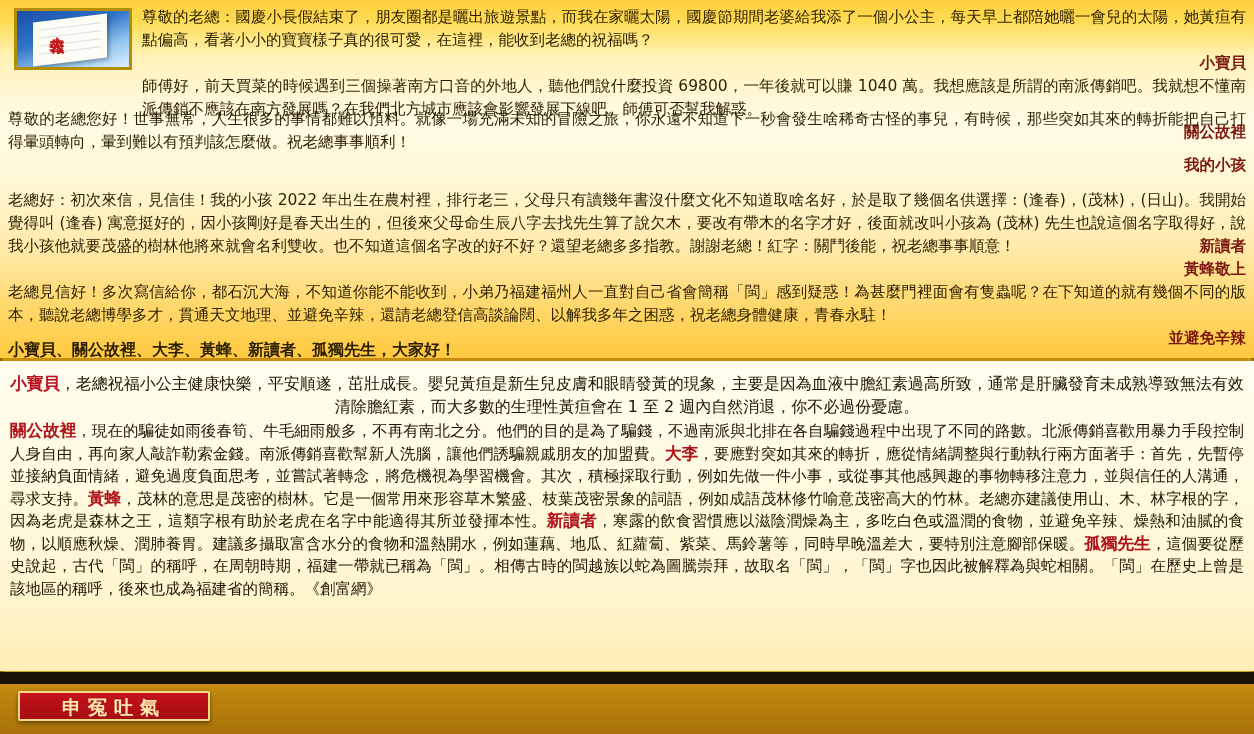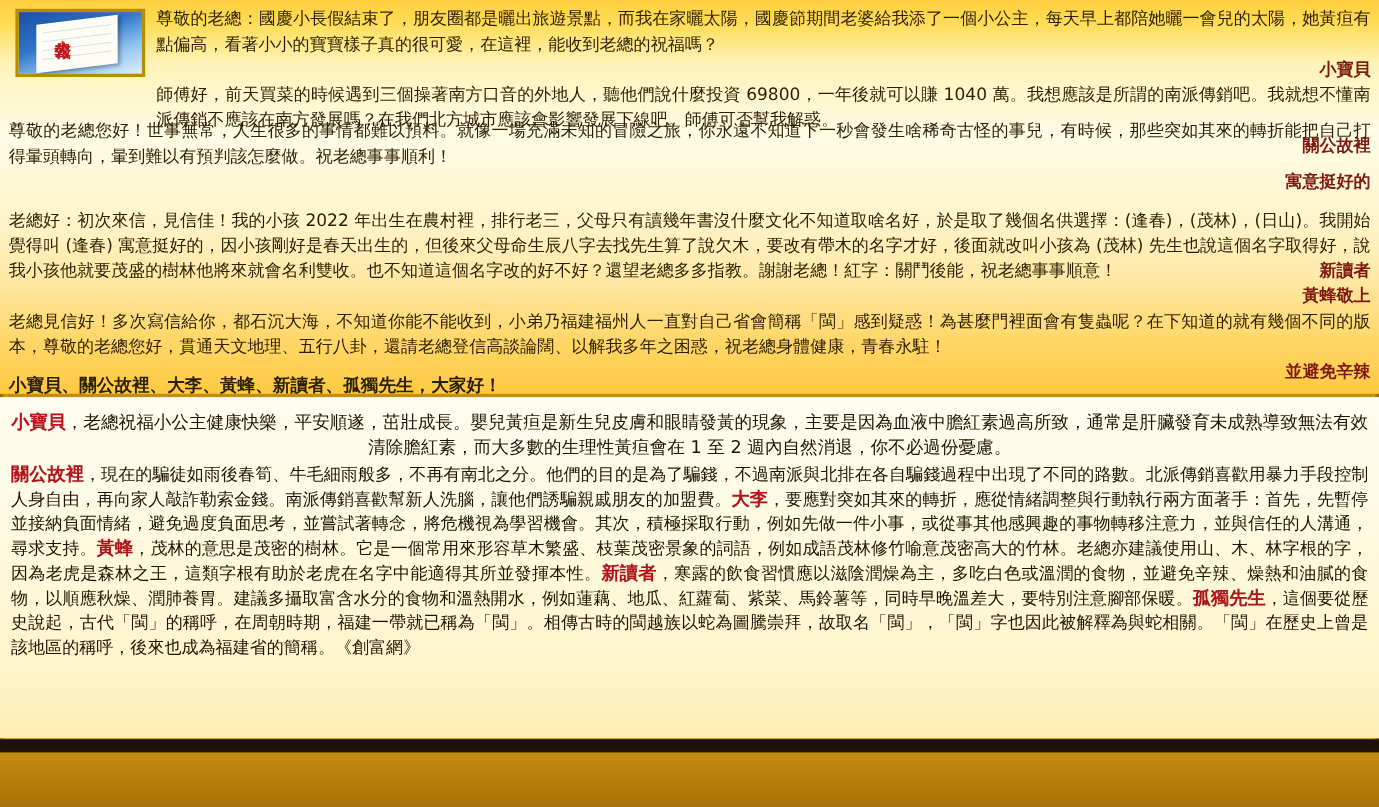--- a/index.html
+++ b/index.html
@@ -133,44 +133,45 @@
       <span class="sig">小寶貝</span>
     </div>
 
     <div class="letter l2">
       <span>師傅好，前天買菜的時候遇到三個操著南方口音的外地人，聽他們說什麼投資 69800，一年後就可以賺 1040 萬。我想應該是所謂的南派傳銷吧。我就想不懂南派傳銷不應該在南方發展嗎？在我們北方城市應該會影響發展下線吧。師傅可否幫我解惑。</span>
       <span class="sig">關公故裡</span>
     </div>
 
     <div class="letter l3">
       <span>尊敬的老總您好！世事無常，人生很多的事情都難以預料。就像一場充滿未知的冒險之旅，你永遠不知道下一秒會發生啥稀奇古怪的事兒，有時候，那些突如其來的轉折能把自己打得暈頭轉向，暈到難以有預判該怎麼做。祝老總事事順利！</span>
-      <span class="sig">寓意挺好的</span>
+      <span class="sig">我的小孩</span>
     </div>
 
     <div class="letter l4">
       <span>老總好：初次來信，見信佳！我的小孩 2022 年出生在農村裡，排行老三，父母只有讀幾年書沒什麼文化不知道取啥名好，於是取了幾個名供選擇：(逢春)，(茂林)，(日山)。我開始覺得叫 (逢春) 寓意挺好的，因小孩剛好是春天出生的，但後來父母命生辰八字去找先生算了說欠木，要改有帶木的名字才好，後面就改叫小孩為 (茂林) 先生也說這個名字取得好，說我小孩他就要茂盛的樹林他將來就會名利雙收。也不知道這個名字改的好不好？還望老總多多指教。謝謝老總！紅字：關鬥後能，祝老總事事順意！</span>
       <span class="sig">黃蜂敬上</span>
     </div>
 
     <div class="letter l5">
       <span class="sig">新讀者</span>
     </div>
 
     <div class="letter l6">
-      <span>老總見信好！多次寫信給你，都石沉大海，不知道你能不能收到，小弟乃福建福州人一直對自己省會簡稱「閩」感到疑惑！為甚麼門裡面會有隻蟲呢？在下知道的就有幾個不同的版本，尊敬的老總您好，貫通天文地理、五行八卦，還請老總登信高談論闊、以解我多年之困惑，祝老總身體健康，青春永駐！</span>
+      <span>老總見信好！多次寫信給你，都石沉大海，不知道你能不能收到，小弟乃福建福州人一直對自己省會簡稱「閩」感到疑惑！為甚麼門裡面會有隻蟲呢？在下知道的就有幾個不同的版本，聽說老總博學多才，貫通天文地理、並避免辛辣，還請老總登信高談論闊、以解我多年之困惑，祝老總身體健康，青春永駐！</span>
       <span class="sig">並避免辛辣</span>
     </div>
 
     <div class="greet">小寶貝、關公故裡、大李、黃蜂、新讀者、孤獨先生，大家好！</div>
   </div>
 
   <div class="body-block">
     <div class="body-text">
       <span class="lead">
         <span class="name">小寶貝</span><span>，老總祝福小公主健康快樂，平安順遂，茁壯成長。嬰兒黃疸是新生兒皮膚和眼睛發黃的現象，主要是因為血液中膽紅素過高所致，通常是肝臟發育未成熟導致無法有效清除膽紅素，而大多數的生理性黃疸會在 1 至 2 週內自然消退，你不必過份憂慮。</span>
       </span><span class="name">關公故裡</span><span>，現在的騙徒如雨後春筍、牛毛細雨般多，不再有南北之分。他們的目的是為了騙錢，不過南派與北排在各自騙錢過程中出現了不同的路數。北派傳銷喜歡用暴力手段控制人身自由，再向家人敲詐勒索金錢。南派傳銷喜歡幫新人洗腦，讓他們誘騙親戚朋友的加盟費。</span><span class="name">大李</span><span>，要應對突如其來的轉折，應從情緒調整與行動執行兩方面著手：首先，先暫停並接納負面情緒，避免過度負面思考，並嘗試著轉念，將危機視為學習機會。其次，積極採取行動，例如先做一件小事，或從事其他感興趣的事物轉移注意力，並與信任的人溝通，尋求支持。</span><span class="name">黃蜂</span><span>，茂林的意思是茂密的樹林。它是一個常用來形容草木繁盛、枝葉茂密景象的詞語，例如成語茂林修竹喻意茂密高大的竹林。老總亦建議使用山、木、林字根的字，因為老虎是森林之王，這類字根有助於老虎在名字中能適得其所並發揮本性。</span><span class="name">新讀者</span><span>，寒露的飲食習慣應以滋陰潤燥為主，多吃白色或溫潤的食物，並避免辛辣、燥熱和油膩的食物，以順應秋燥、潤肺養胃。建議多攝取富含水分的食物和溫熱開水，例如蓮藕、地瓜、紅蘿蔔、紫菜、馬鈴薯等，同時早晚溫差大，要特別注意腳部保暖。</span><span class="name">孤獨先生</span><span>，這個要從歷史說起，古代「閩」的稱呼，在周朝時期，福建一帶就已稱為「閩」。相傳古時的閩越族以蛇為圖騰崇拜，故取名「閩」，「閩」字也因此被解釋為與蛇相關。「閩」在歷史上曾是該地區的稱呼，後來也成為福建省的簡稱。《創富網》</span>
     </div>
   </div>
 
   <div class="bottom">
     <div class="blackbar"></div>
+    <div class="plaque">申冤吐氣</div>
   </div>
 </div>
 
 </body></html>

